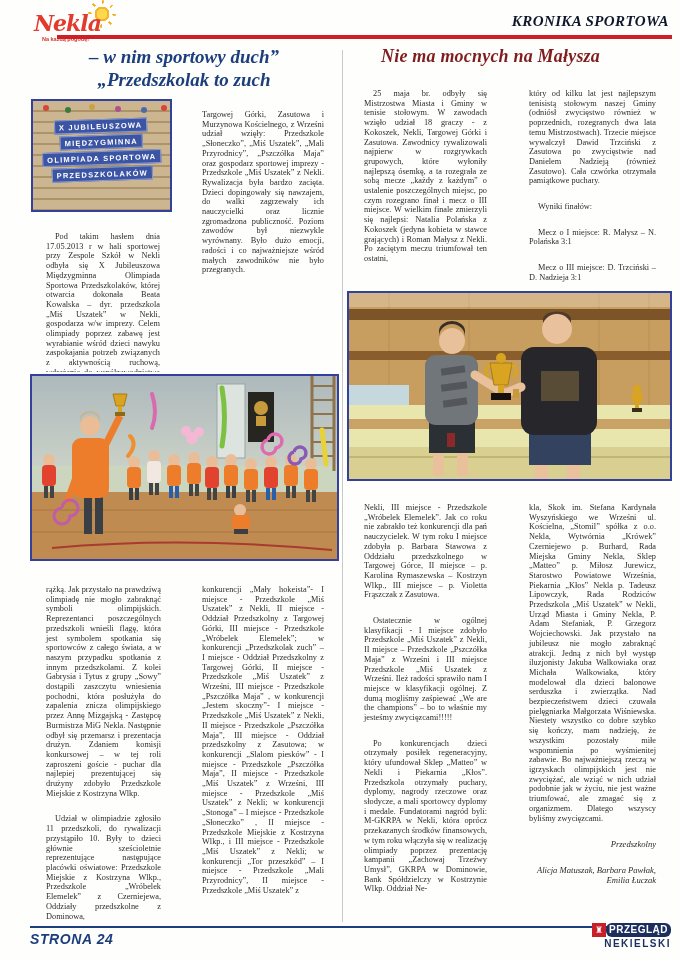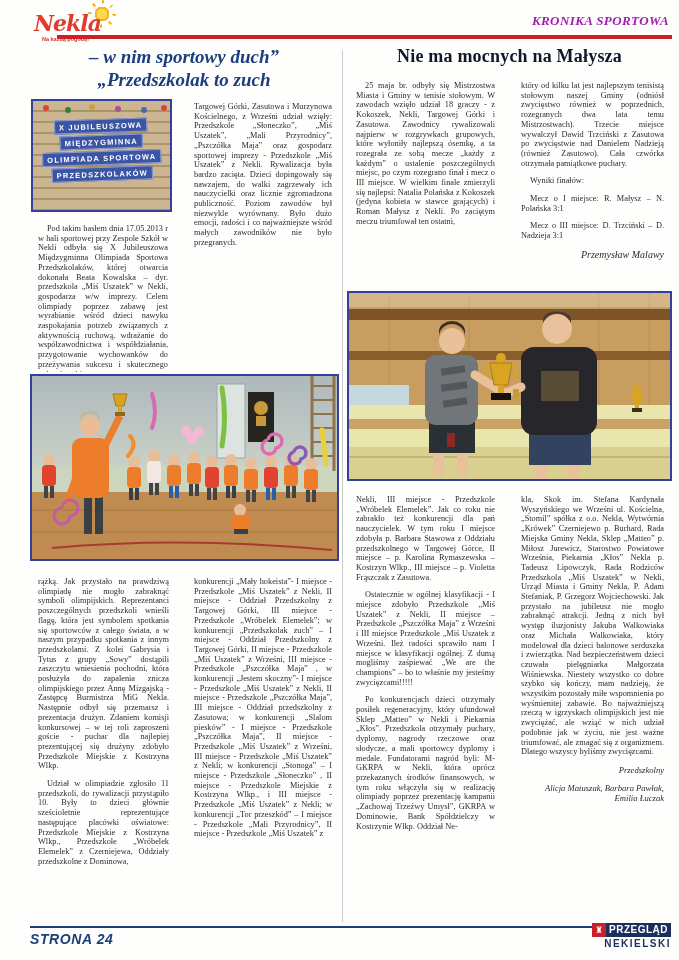--- a/index.html
+++ b/index.html
@@ -9,35 +9,35 @@
   .logo{position:absolute;left:26px;top:4px;width:100px;height:42px;}
   .logo-word{position:absolute;left:8px;top:6px;font-family:"DejaVu Serif",serif;font-style:italic;font-weight:bold;font-size:22px;color:#e23b2e;letter-spacing:-1px;text-align:center;}
   .logo-sun{position:absolute;left:66px;top:0px;width:20px;height:20px;border-radius:50%;
     background:radial-gradient(circle at 50% 50%, #ffd94d 0 38%, #f5b52a 39% 52%, transparent 53%);
     box-shadow:0 0 0 0 #fff;}
   .logo-sun::after{content:"";position:absolute;inset:-4px;border-radius:50%;
     background:repeating-conic-gradient(#f5b52a 0 8deg, transparent 8deg 45deg);
     -webkit-mask:radial-gradient(circle, transparent 0 52%, #000 53%);mask:radial-gradient(circle, transparent 0 52%, #000 53%);}
   .logo-tag{position:absolute;left:16px;top:32px;font-family:"Liberation Sans",sans-serif;font-size:5.5px;color:#d4372b;font-weight:bold;}
   .kronika{position:absolute;right:10px;top:13px;width:320px;text-align:right;
-    font-family:"Liberation Serif",serif;font-style:italic;font-weight:bold;font-size:13px;color:#a21caf;letter-spacing:.4px;}
+    font-family:"Liberation Serif",serif;font-style:italic;font-weight:bold;font-size:15px;color:#0f172a;letter-spacing:.4px;}
   .red-rule{position:absolute;left:57px;right:7px;top:35px;height:3.5px;background:#ce1f26;}
 
   
   .v-divider{position:absolute;left:342px;top:50px;height:872px;width:1px;background:#c9c9c9;}
 
   
   .title-left{position:absolute;left:28px;top:45px;width:312px;text-align:center;color:#1c3e7d;
     font-weight:bold;font-style:italic;font-size:19px;line-height:1.22;font-family:"Liberation Serif",serif;}
-  .title-right{position:absolute;left:347px;top:46px;width:325px;text-align:center;color:#0f172a;
-    font-weight:bold;font-size:18px;font-family:"Liberation Serif",serif;letter-spacing:.2px;}
+  .title-right{position:absolute;left:328px;top:46px;width:325px;text-align:center;color:#7f1d1d;
+    font-weight:bold;font-size:18px;font-family:"Liberation Serif",serif;letter-spacing:.2px;font-style:italic;}
 
   
   .txt{position:absolute;font-size:8.3px;line-height:1.17;text-align:justify;color:#2c2c2c;overflow:hidden;}
-  .txt p{margin:8px;}
+  .txt p{margin:16px;}
   .txt p.ind{text-indent:9px;}
   .byline{font-style:italic;text-align:right;margin-top:2px;font-size:10px;}
   .org{font-style:italic;text-align:right;font-size:8.6px;}
 
   .c1t{left:30px;top:216px;width:146px;height:156px;}
   .c2t{left:186px;top:94px;width:154px;height:278px;}
   .c1b{left:30px;top:569px;width:147px;height:352px;}
   .c2b{left:186px;top:569px;width:154px;height:352px;}
   .c3t{left:348px;top:73px;width:155px;height:215px;}
   .c4t{left:513px;top:73px;width:159px;height:215px;}
@@ -57,21 +57,21 @@
   .photo3{left:347px;top:291px;width:325px;height:190px;background:#c79e60;}
   .photo svg{display:block;width:100%;height:100%;}
 
   
   .footer-rule{position:absolute;left:30px;right:10px;top:926px;height:2px;background:#1c3e7d;}
   .strona{position:absolute;left:30px;top:931px;font-family:"Liberation Sans",sans-serif;font-style:italic;
     font-weight:bold;font-size:14px;color:#1c3e7d;letter-spacing:.6px;}
   .brand{position:absolute;right:8px;top:923px;width:86px;font-family:"Liberation Sans",sans-serif;text-align:right;}
   .brand-top{display:flex;justify-content:flex-end;align-items:stretch;height:14px;}
   .brand-ico{width:14px;background:#c8202b;display:flex;align-items:center;justify-content:center;color:#fff;font-size:9px;line-height:1;}
-  .brand-name{background:#1b2e5e;color:#fff;font-weight:bold;font-size:10px;letter-spacing:.5px;padding:1px 3px 0 3px;}
+  .brand-name{background:#1b2e5e;color:#fff;font-weight:bold;font-size:10px;letter-spacing:.5px;padding:1px 3px 0 3px;border-radius:6px;}
   .brand-bottom{color:#1b2e5e;font-weight:bold;font-size:10px;letter-spacing:1.5px;margin-top:1px;}
 </style>
 </head>
 <body>
 
 <div class="page">
 
   <div class="logo">
     <div class="logo-sun"></div>
     <div class="logo-word">Nekla</div>

